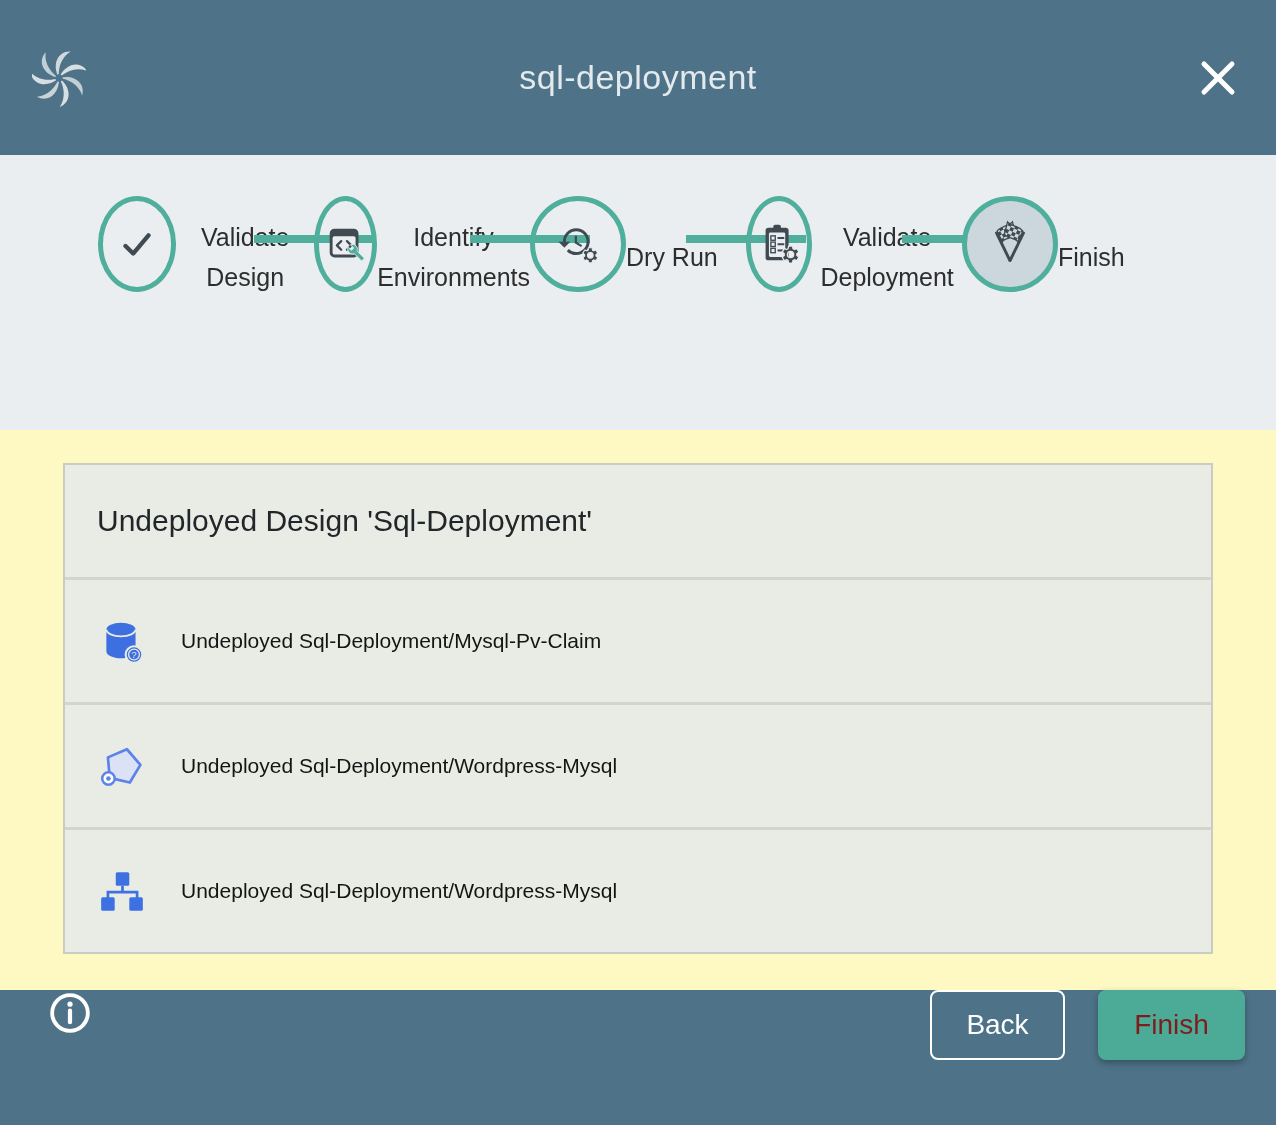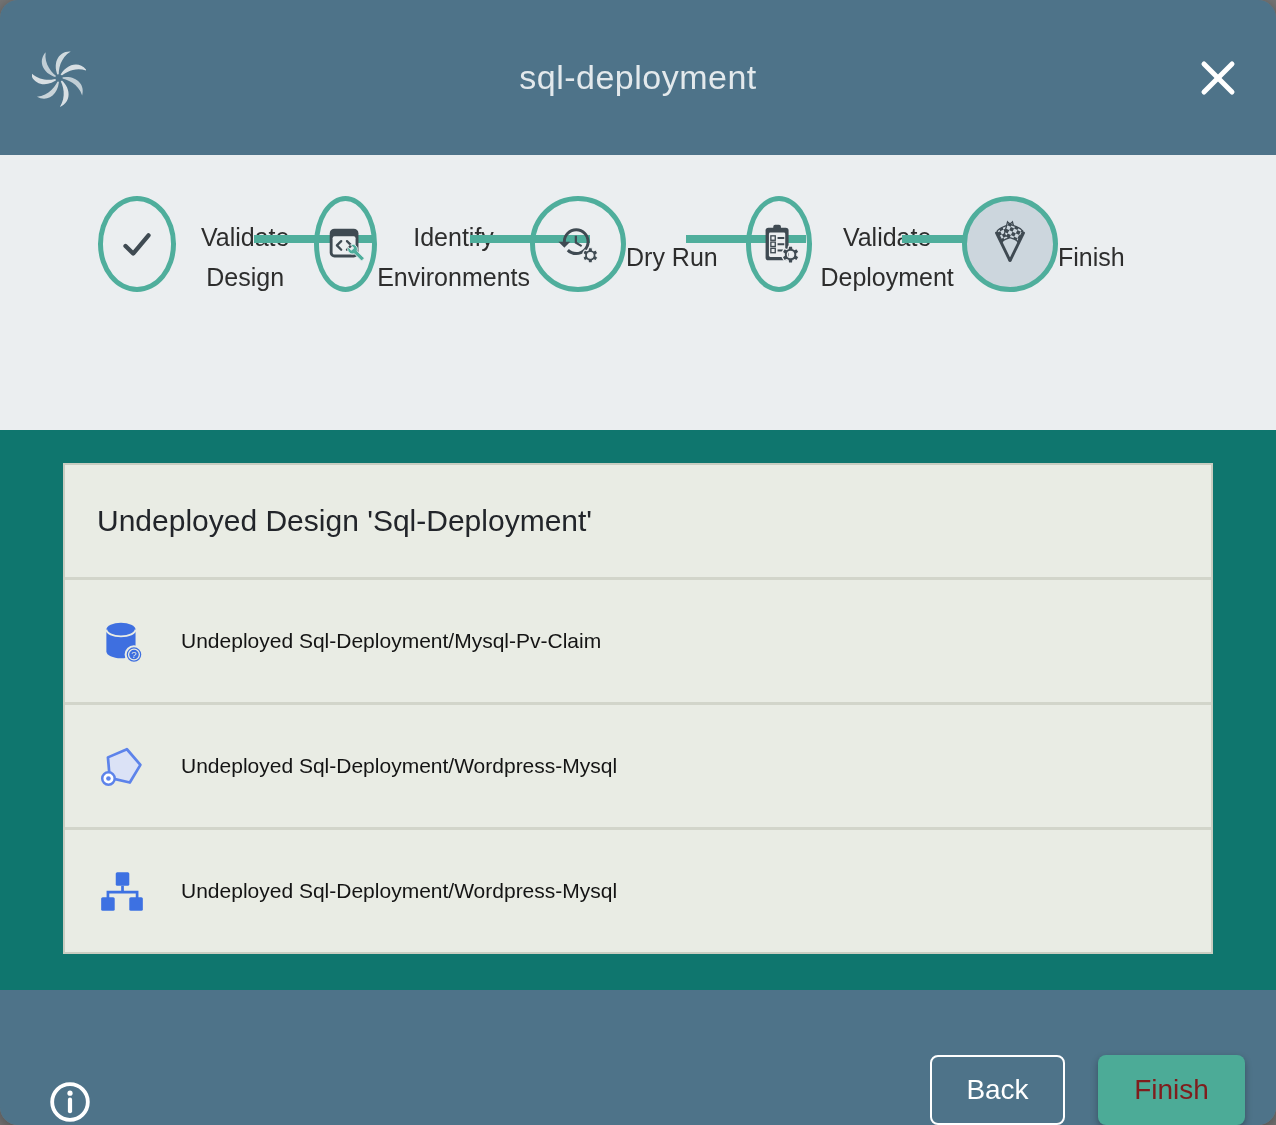--- a/index.html
+++ b/index.html
@@ -1,17 +1,17 @@
 <!DOCTYPE html>
 <html><head>
 <meta charset="utf-8">
 <style>
   html,body{margin:0;padding:0;background:#777;}
   .dialog{
-    width:1276px;height:1125px;border-radius:18px;overflow:hidden;
+    width:1276px;height:1125px;border-radius:2px;overflow:hidden;
     display:flex;flex-direction:column;
     font-family:"Liberation Sans", sans-serif;
     box-shadow:0 4px 18px rgba(0,0,0,.4);
   }
   
   .header{height:155px;flex:none;background:#4e7389;display:flex;align-items:center;padding:0 32px;}
   .logo-wrap{width:70px;display:flex;align-items:center;}
   .win-title{flex:1;text-align:center;color:#e3e9ec;font-size:34px;letter-spacing:.5px;}
   .close-wrap{width:70px;display:flex;justify-content:flex-end;}
   .close-btn{background:none;border:none;cursor:pointer;padding:4px;line-height:0;}
@@ -22,28 +22,28 @@
   .step:not(:last-child)::after{
     content:"";position:absolute;top:44px;left:156px;width:120px;height:8px;background:#4fae9c;
   }
   .step-circle{
     width:96px;height:96px;box-sizing:border-box;border:5px solid #4fae9c;border-radius:50%;
     display:flex;align-items:center;justify-content:center;position:relative;z-index:1;
   }
   .step-circle.filled{background:#ccd6dd;}
   .step-label{margin-top:26px;font-size:25px;line-height:40px;color:#2d2d2d;text-align:center;max-width:170px;}
   
-  .content{flex:1;background:#0f766e;}
+  .content{flex:1;background:#fef9c3;}
   .panel{margin:33px 63px 0;border:2px solid #c9cdc1;background:#e9ece4;}
   .panel-header{height:112px;display:flex;align-items:center;padding:0 32px;font-size:30px;color:#22252a;}
   .panel-row{height:122px;border-top:3px solid #d2d5ca;display:flex;align-items:center;padding:0 32px;gap:34px;}
   .row-icon{width:50px;height:50px;flex:none;display:flex;align-items:center;justify-content:center;}
   .row-label{font-size:21px;color:#141414;}
   
-  .footer{height:135px;flex:none;background:#4e7389;display:flex;align-items:flex-end;padding:0 31px;}
+  .footer{height:135px;flex:none;background:#4e7389;display:flex;align-items:flex-start;padding:0 31px;}
   .info-btn{background:none;border:none;cursor:pointer;margin-left:16px;line-height:0;padding:0;}
   .footer-spacer{flex:1;}
   .btn{height:70px;border-radius:8px;font-size:28px;font-family:"Liberation Sans",sans-serif;cursor:pointer;}
   .btn-back{width:135px;background:transparent;border:2px solid #ffffff;color:#ffffff;margin-right:33px;}
   .btn-finish{width:147px;background:#4cab97;border:none;color:#7f1d1d;box-shadow:0 3px 7px rgba(0,0,0,.3);}
 </style>
 </head>
 <body>
 
 <div class="dialog">

